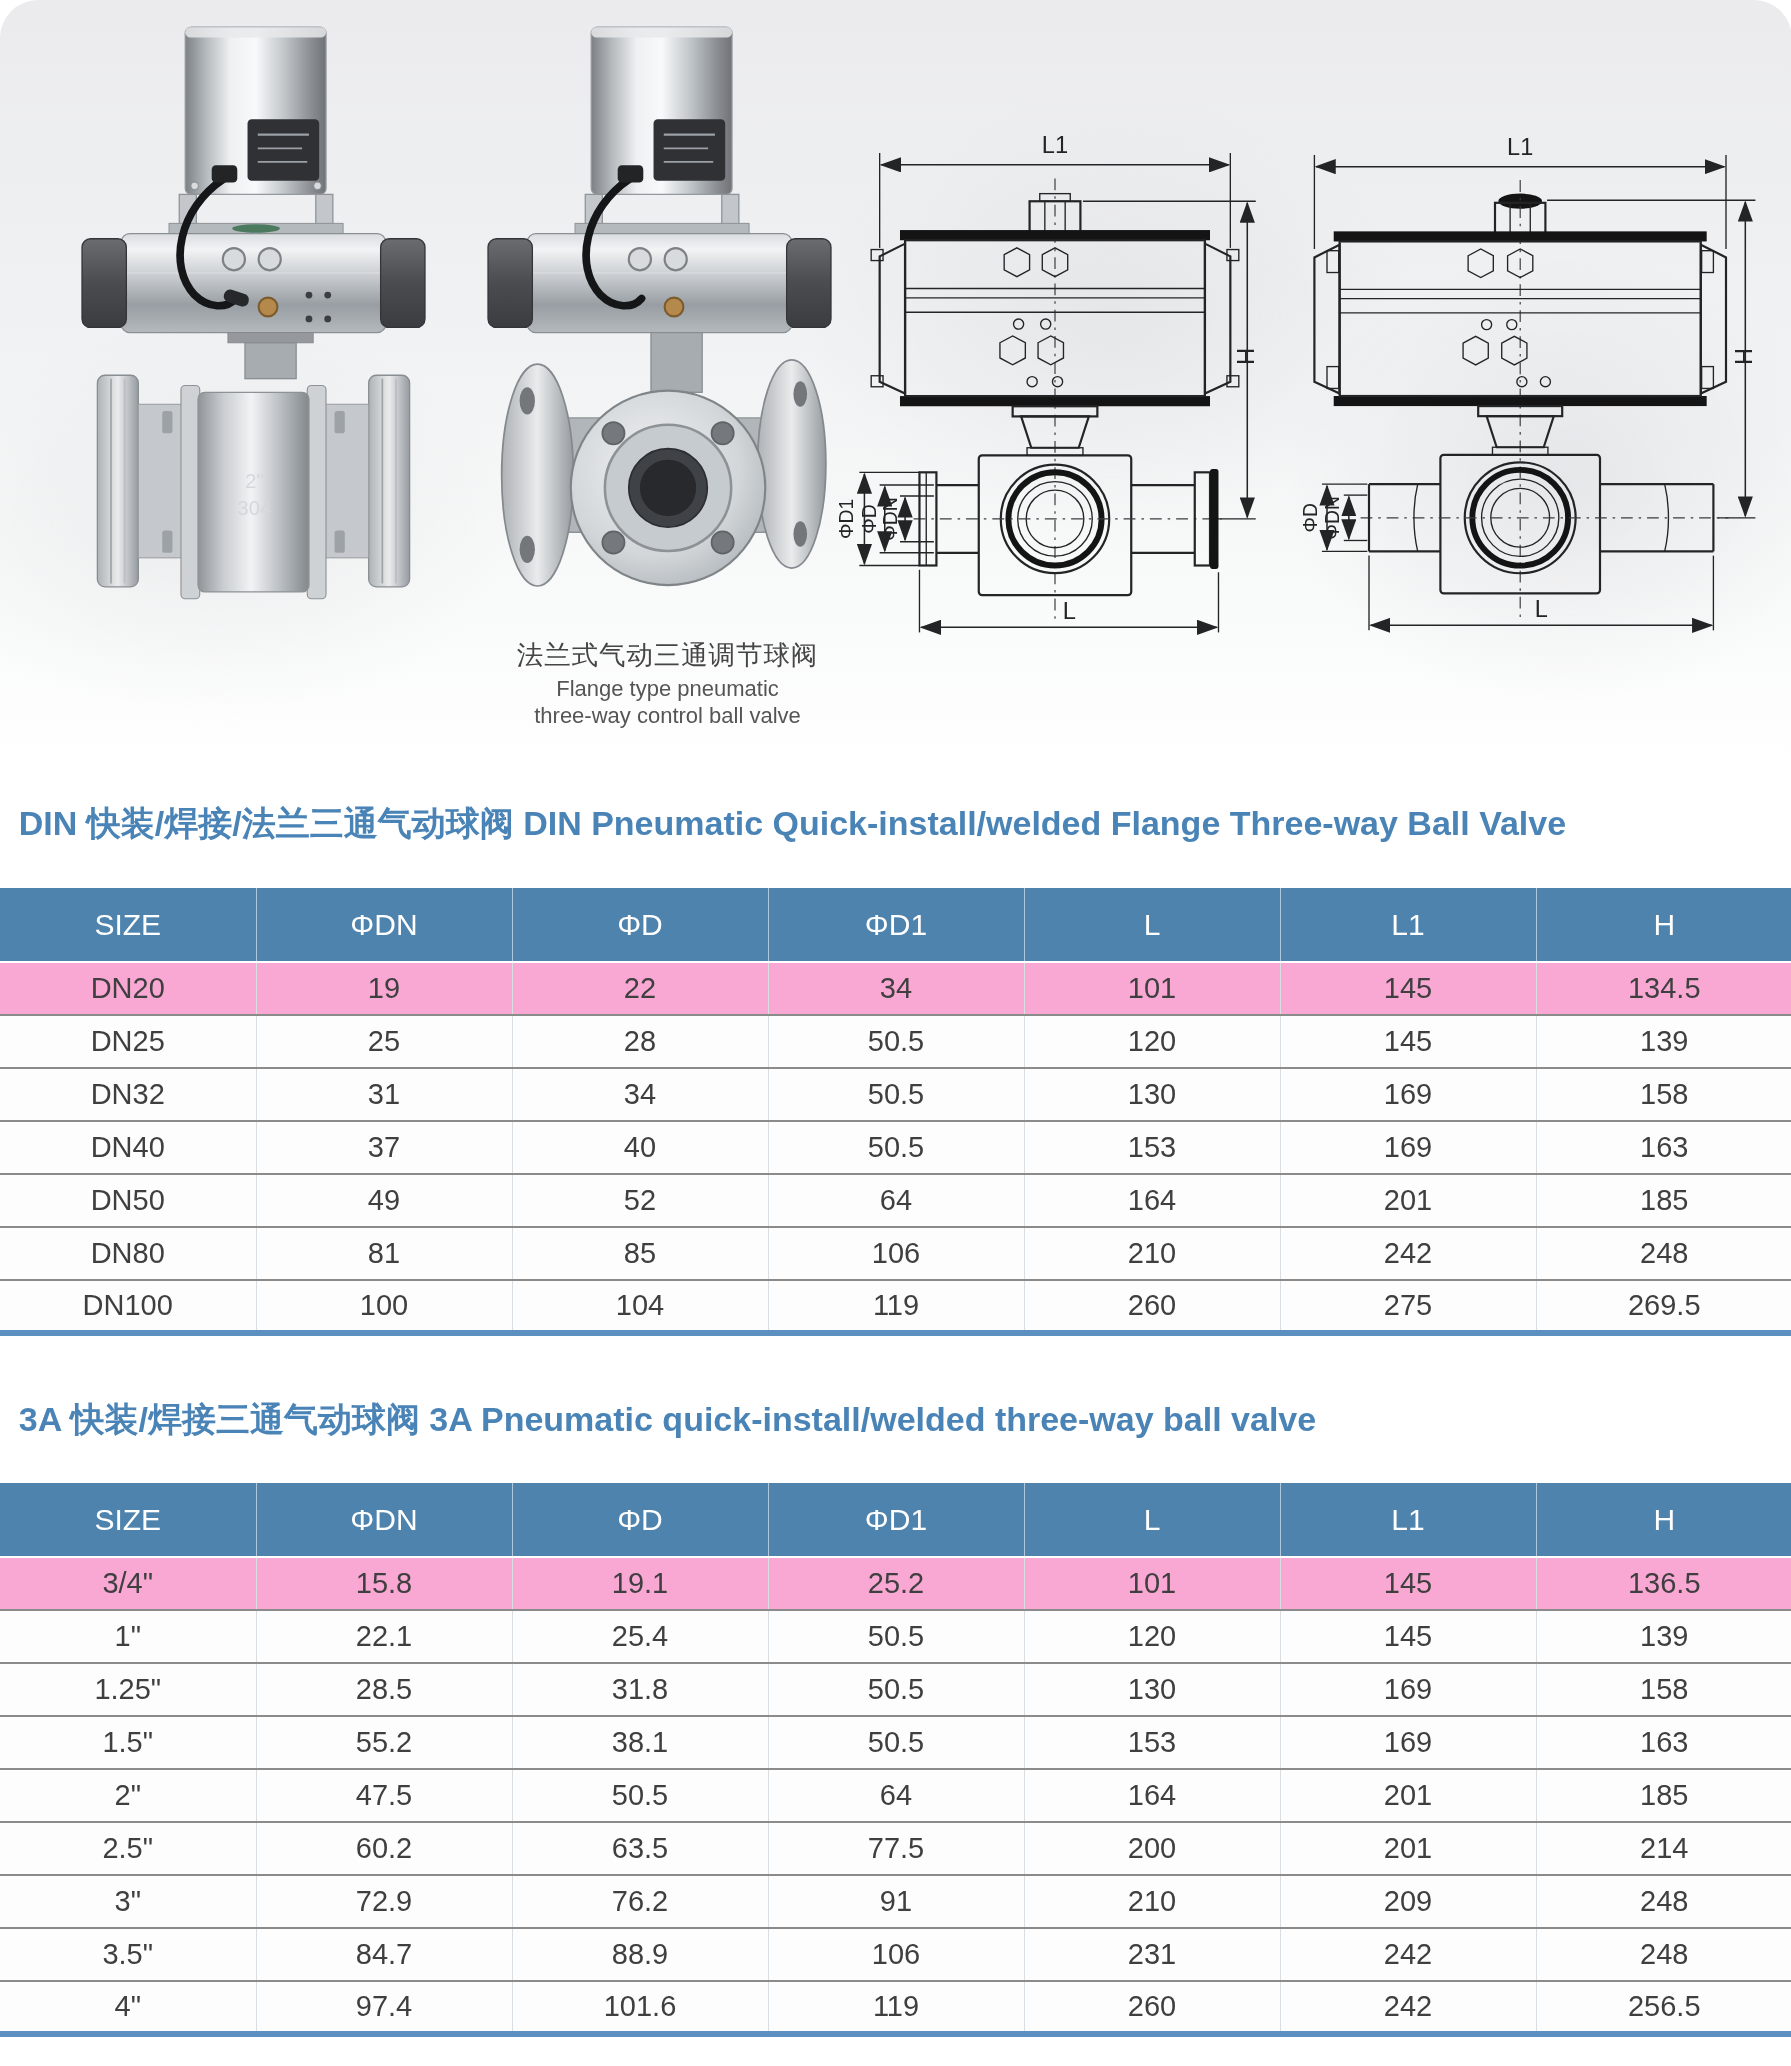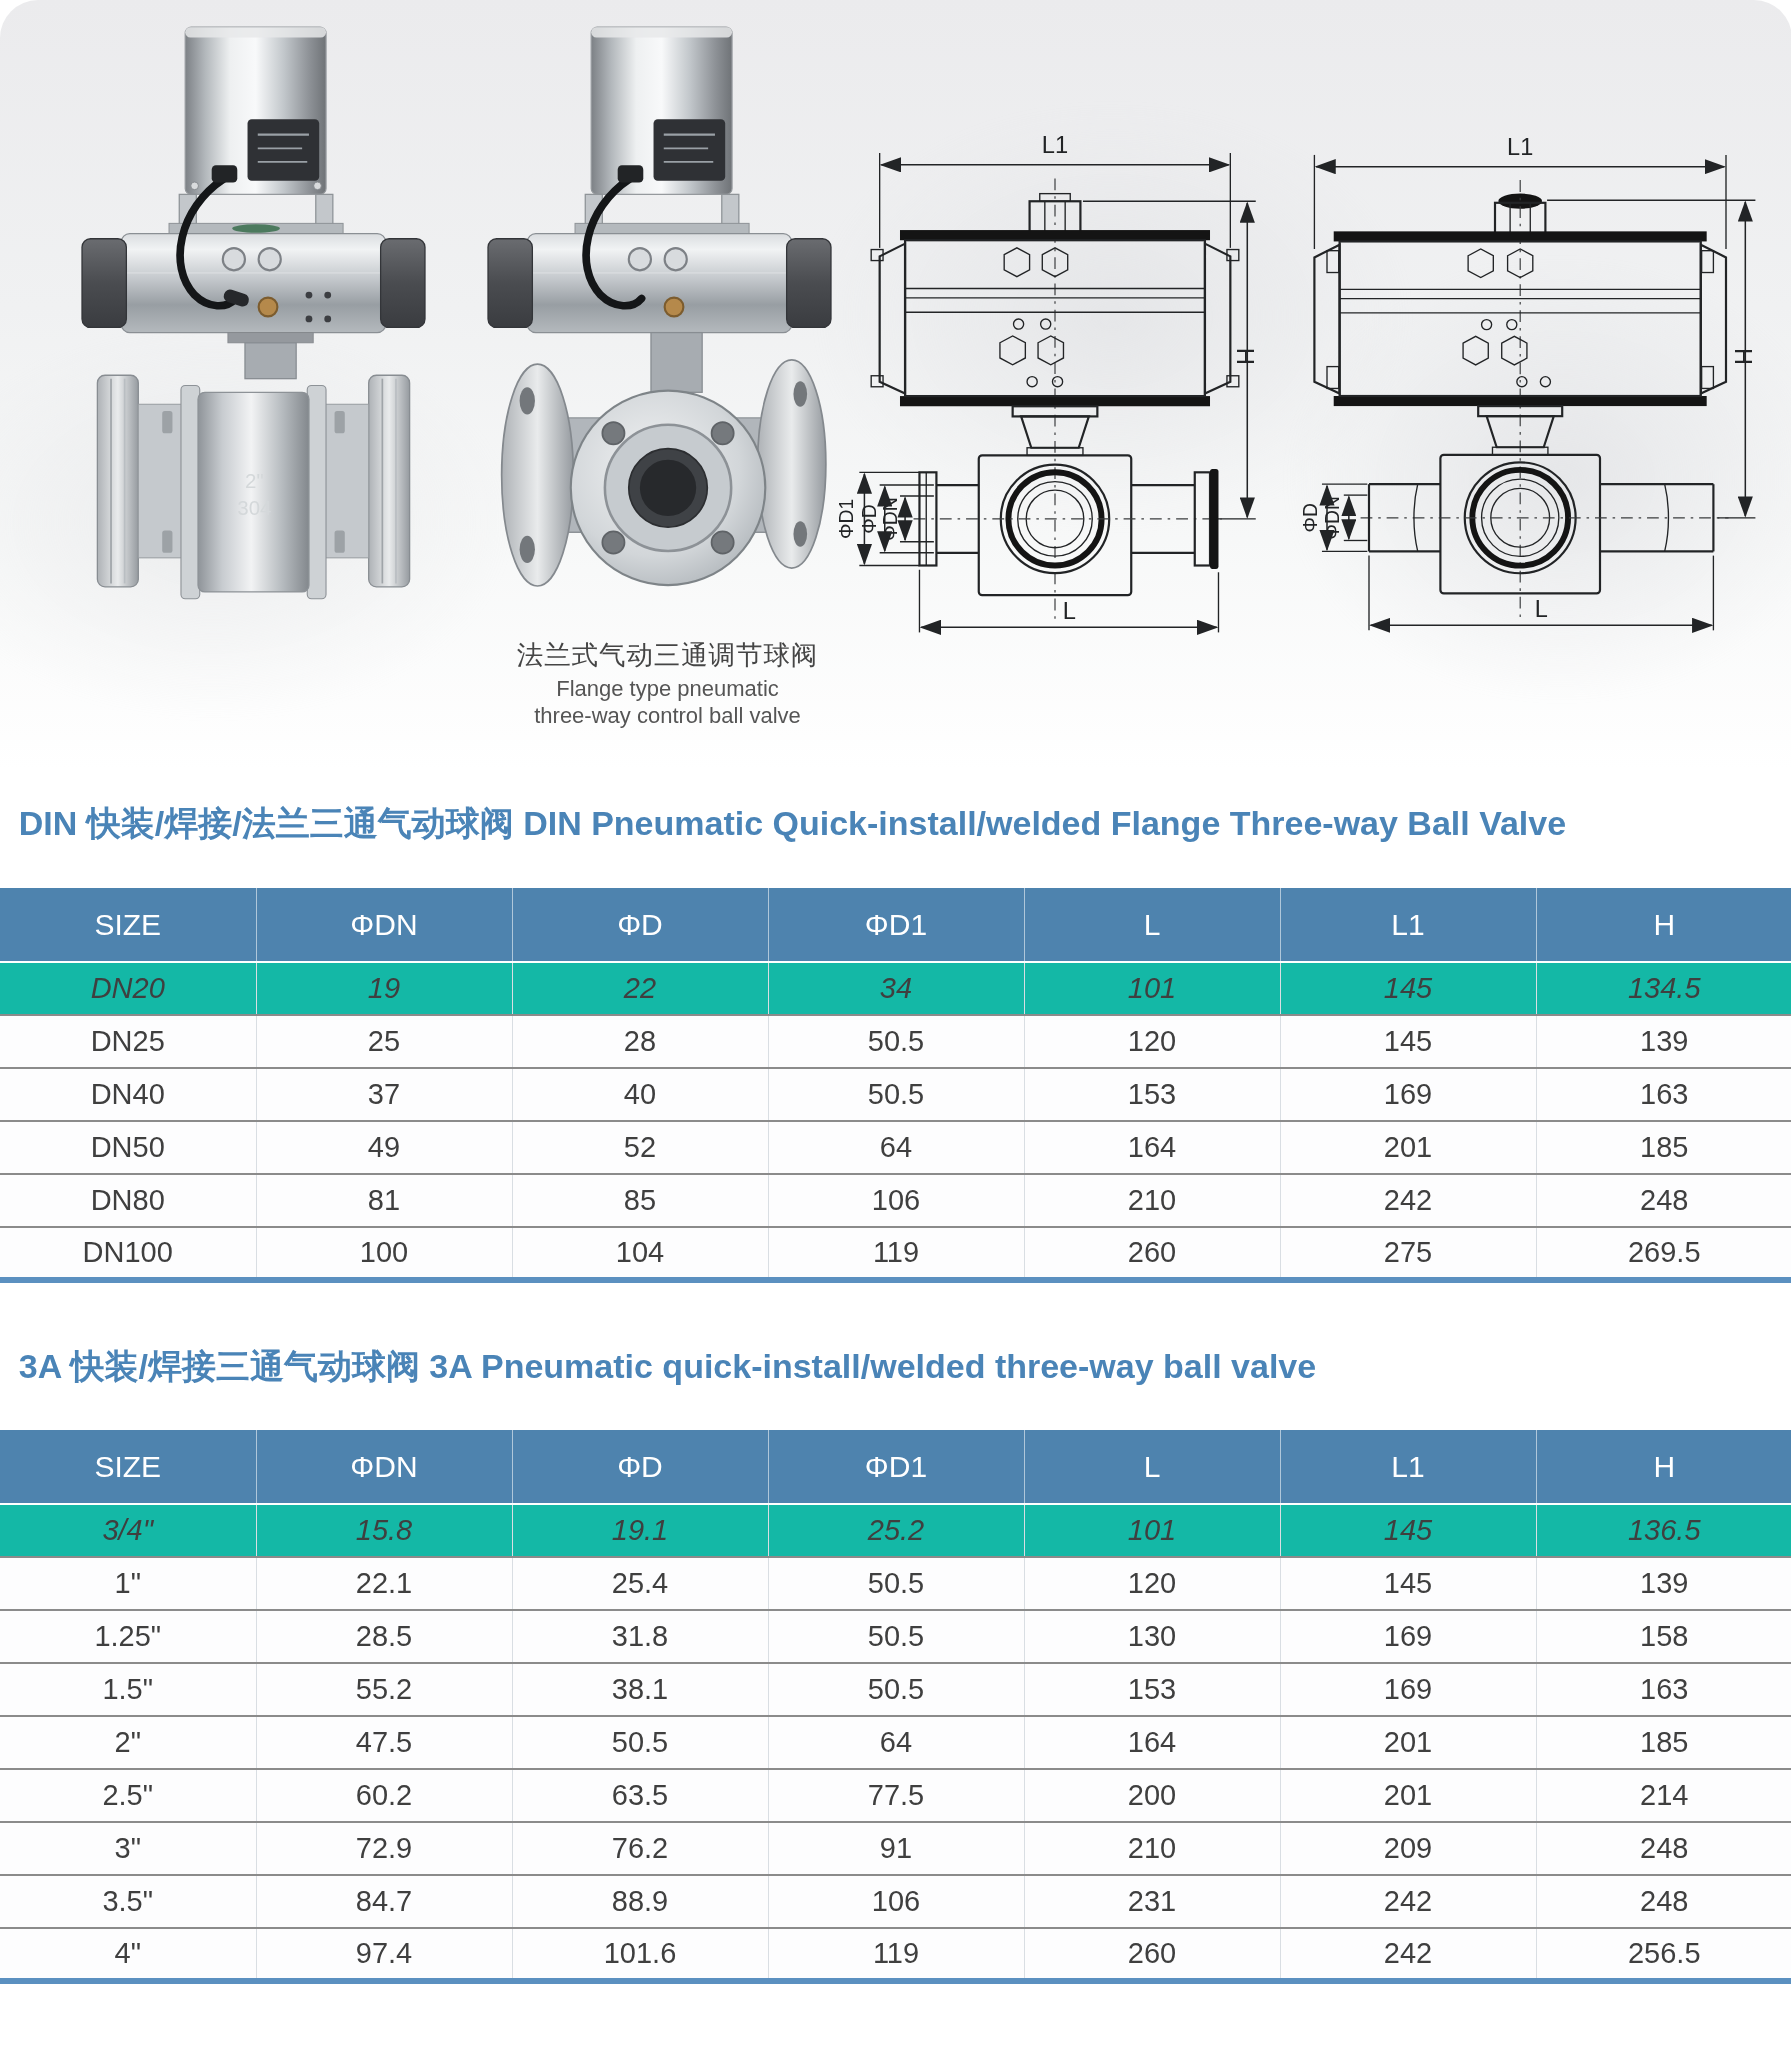--- a/index.html
+++ b/index.html
@@ -56,21 +56,21 @@
     font-size:30px; font-weight:normal; text-align:center;
     border-bottom:2.6px solid #ffffff;
   }
   table.spec thead th + th { border-left:1.7px solid rgba(255,255,255,.55); }
   table.spec td {
     height:53px; text-align:center; font-size:29px; color:#3f3f3f;
     background:#fdfdfe;
   }
   table.spec td + td { border-left:0.9px solid #d9dee3; }
   table.spec tbody tr + tr td { border-top:2.6px solid #8b8b8b; }
-  table.spec tbody tr.highlight td { background:#14b8a6;font-style:italic; }
+  table.spec tbody tr.highlight td { background:#f9a8d4; }
 
   
   .tl  { stroke:#222426; stroke-width:2.6; fill:none; }
   .tlt { stroke:#222426; stroke-width:1.6; fill:none; }
   .dim { stroke:#222426; stroke-width:1.8; fill:none; }
   .dsh { stroke:#3a3c3e; stroke-width:1.4; fill:none; stroke-dasharray:14 7 3 7; }
   .blk { fill:#141414; stroke:none; }
   .dimtxt { font-family:"Liberation Sans",sans-serif; font-size:28px; fill:#222426; }
   .dimtxt.small { font-size:23px; }
 </style>
@@ -492,20 +492,29 @@
       <tr>
         <td>DN25</td>
         <td>25</td>
         <td>28</td>
         <td>50.5</td>
         <td>120</td>
         <td>145</td>
         <td>139</td>
       </tr>
       <tr>
+        <td>DN32</td>
+        <td>31</td>
+        <td>34</td>
+        <td>50.5</td>
+        <td>130</td>
+        <td>169</td>
+        <td>158</td>
+      </tr>
+      <tr>
         <td>DN40</td>
         <td>37</td>
         <td>40</td>
         <td>50.5</td>
         <td>153</td>
         <td>169</td>
         <td>163</td>
       </tr>
       <tr>
         <td>DN50</td>

